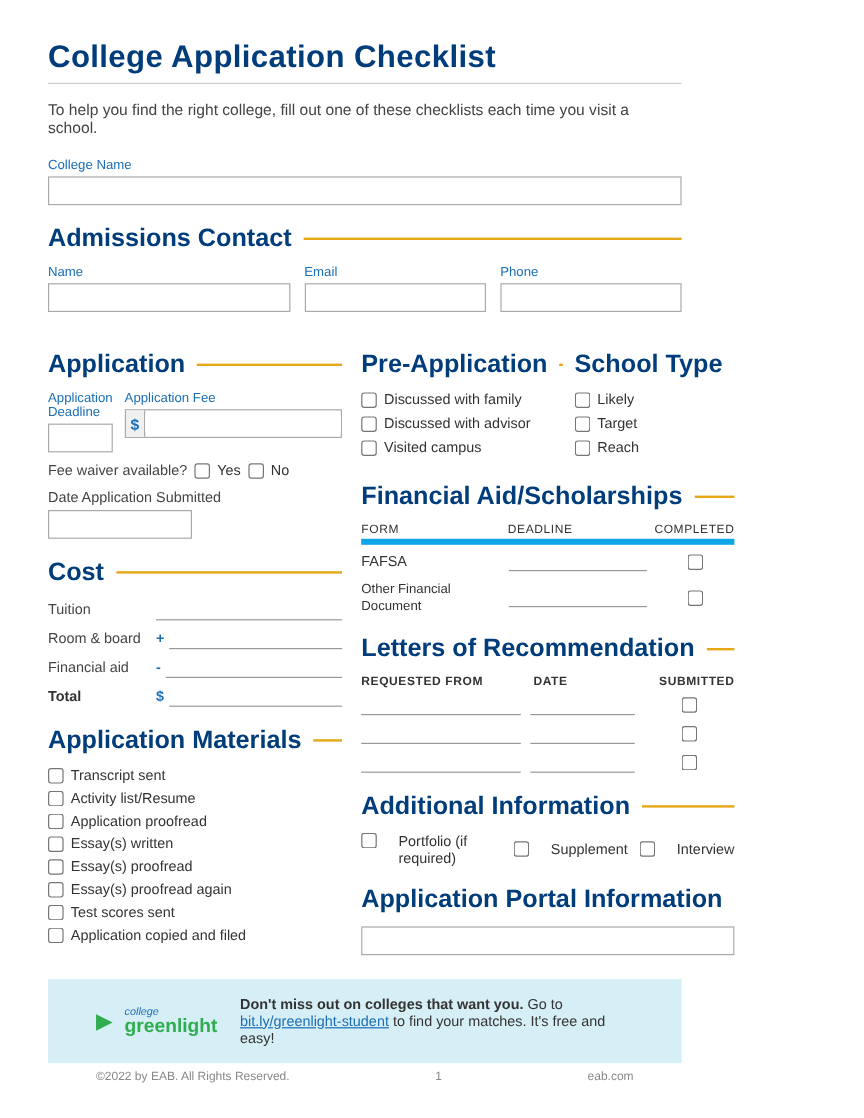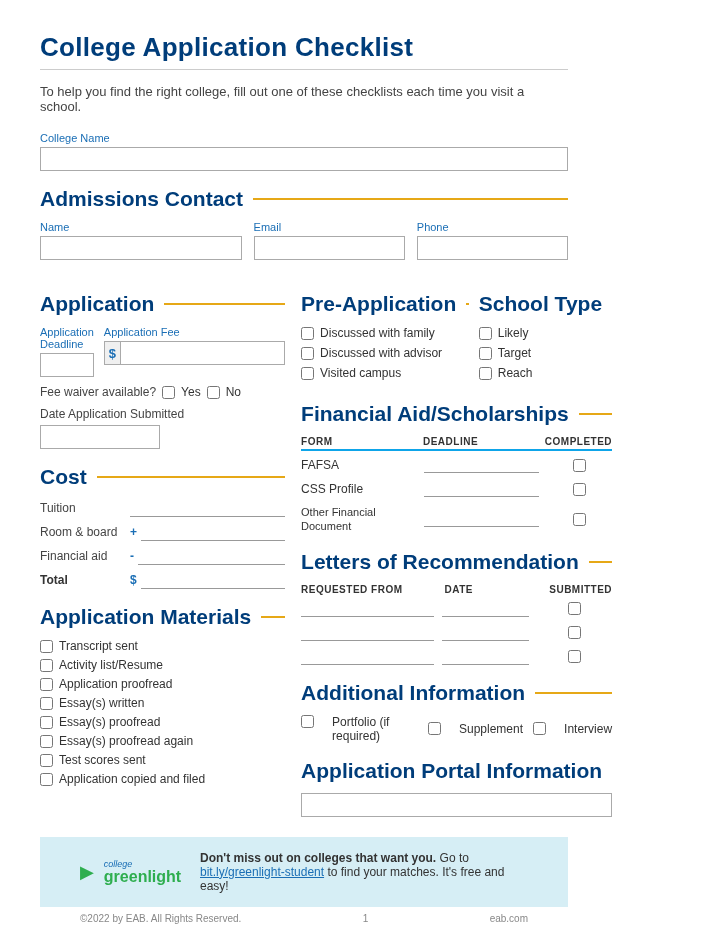--- a/index.html
+++ b/index.html
@@ -174,27 +174,27 @@
       font-size: 12px;
     }
     .material-item input[type=checkbox] { width: 13px; height: 13px; }
     
     .right-col { flex: 1; }
     
     .fin-aid-section { margin-top: 0; }
     .fin-aid-header {
       display: flex;
       font-size: 10px;
-      font-weight: bold;
+      font-weight: normal;
       color: #333;
       text-transform: uppercase;
       letter-spacing: 0.5px;
       margin-bottom: 6px;
       padding-bottom: 2px;
-      border-bottom: 2px solid #0ea5e9;
+      border-bottom: 5px solid #0ea5e9;
     }
     .fin-aid-header .col-form { flex: 1.5; }
     .fin-aid-header .col-deadline { flex: 1.5; }
     .fin-aid-header .col-completed { flex: 0.8; text-align: right; }
     .fin-aid-row {
       display: flex;
       align-items: center;
       margin-bottom: 8px;
       font-size: 12px;
     }
@@ -497,29 +497,20 @@
         <div class="fin-aid-row">
           <span class="col-form">FAFSA</span>
           <div class="col-deadline">
             <div class="deadline-line"></div>
           </div>
           <div class="col-completed">
             <input type="checkbox" style="">
           </div>
         </div>
         <div class="fin-aid-row">
-          <span class="col-form">CSS Profile</span>
-          <div class="col-deadline">
-            <div class="deadline-line"></div>
-          </div>
-          <div class="col-completed">
-            <input type="checkbox" style="">
-          </div>
-        </div>
-        <div class="fin-aid-row">
           <span class="col-form" style="font-size:11px;line-height:1.3;">Other Financial Document</span>
           <div class="col-deadline">
             <div class="deadline-line"></div>
           </div>
           <div class="col-completed">
             <input type="checkbox" style="">
           </div>
         </div>
       </div>
 

